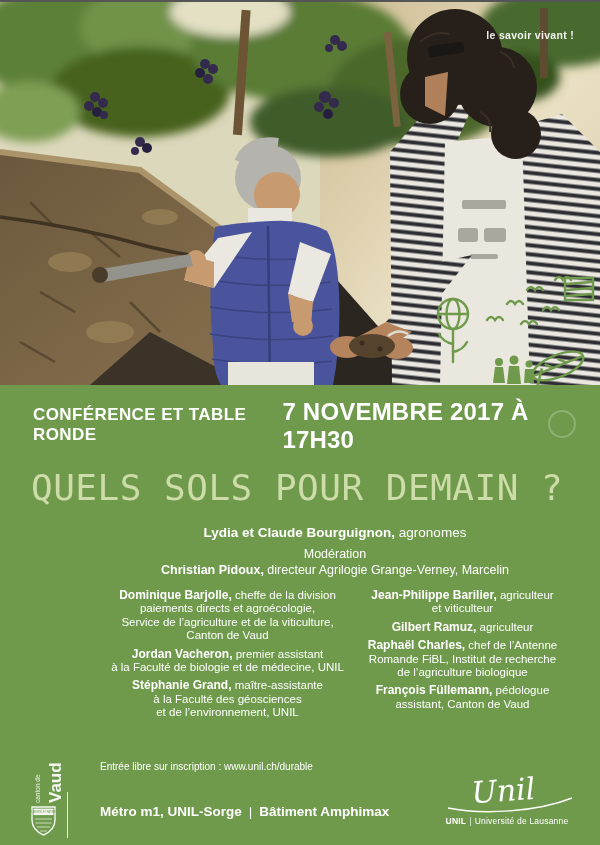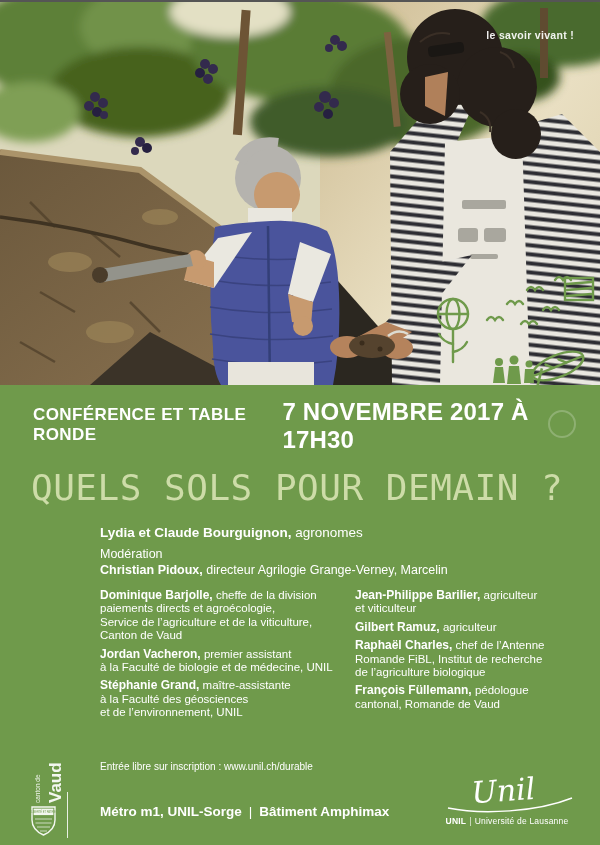--- a/index.html
+++ b/index.html
@@ -15,21 +15,21 @@
           border:2px solid rgba(255,255,255,.22);z-index:3;}
   
   .band{position:absolute;top:383px;left:0;width:600px;height:462px;background:#6f9a4b;
         color:#fff;z-index:2;}
   .kicker-row{display:flex;justify-content:space-between;align-items:baseline;
         padding:13px 30px 0 33px;}
   .kicker{font-size:17px;font-weight:bold;letter-spacing:.4px;}
   .date{font-size:24px;font-weight:bold;letter-spacing:.2px;}
   .title{margin:12px 0 0 31px;font-family:"DejaVu Sans Mono",monospace;font-weight:normal;
         color:#cddca8;font-size:36px;line-height:44px;letter-spacing:.5px;white-space:nowrap;}
-  .content{margin:14px 30px 0 100px;font-size:11.5px;line-height:13.4px;}
+  .content{margin:14px 30px 0 100px;font-size:11.5px;line-height:13.4px;text-align:center;}
   .lead{margin:0;font-size:13.5px;line-height:17px;}
   .lead b{font-weight:bold;}
   .mod{margin:6px 0 0;font-size:12.5px;line-height:15.5px;}
   .intro{margin:12px 0 0;font-size:12.5px;font-weight:bold;}
   .cols{display:flex;margin-top:11px;}
   .col-left{width:255px;}
   .col-right{width:215px;}
   .person{margin:0 0 5px;}
   .person b{font-size:12px;}
   .person span{white-space:pre-line;}
@@ -296,21 +296,21 @@
 et de l’environnement, UNIL</span></p>
         </div>
         <div class="col-right">
           <p class="person"><b>Jean-Philippe Barilier,</b><span> agriculteur
 et viticulteur</span></p>
           <p class="person"><b>Gilbert Ramuz,</b><span> agriculteur</span></p>
           <p class="person"><b>Raphaël Charles,</b><span> chef de l’Antenne
 Romande FiBL, Institut de recherche
 de l’agriculture biologique</span></p>
           <p class="person"><b>François Füllemann,</b><span> pédologue
-cantonal, Romande de Vaud</span></p>
+assistant, Canton de Vaud</span></p>
         </div>
       </div>
     </div>
 
     <div class="reg"><span>Entrée libre sur inscription : </span><span>www.unil.ch/durable</span></div>
 
     <div class="vaud">
       <svg width="52" height="82" viewBox="0 0 52 82">
         <g fill="#ffffff" opacity=".92" font-family="Liberation Sans, sans-serif">
           <text transform="translate(24 44) rotate(-90)" font-size="6.5">canton de</text>

